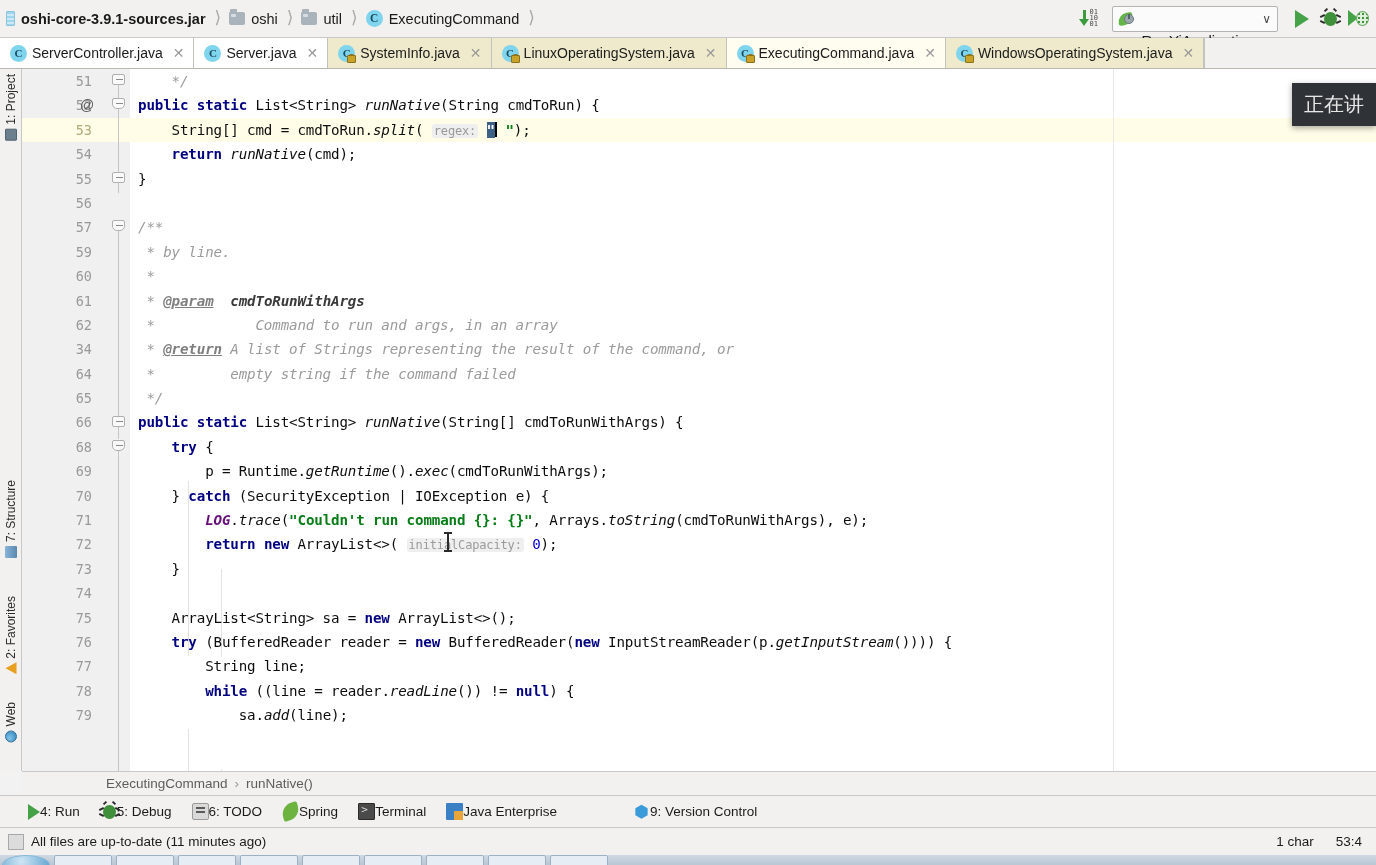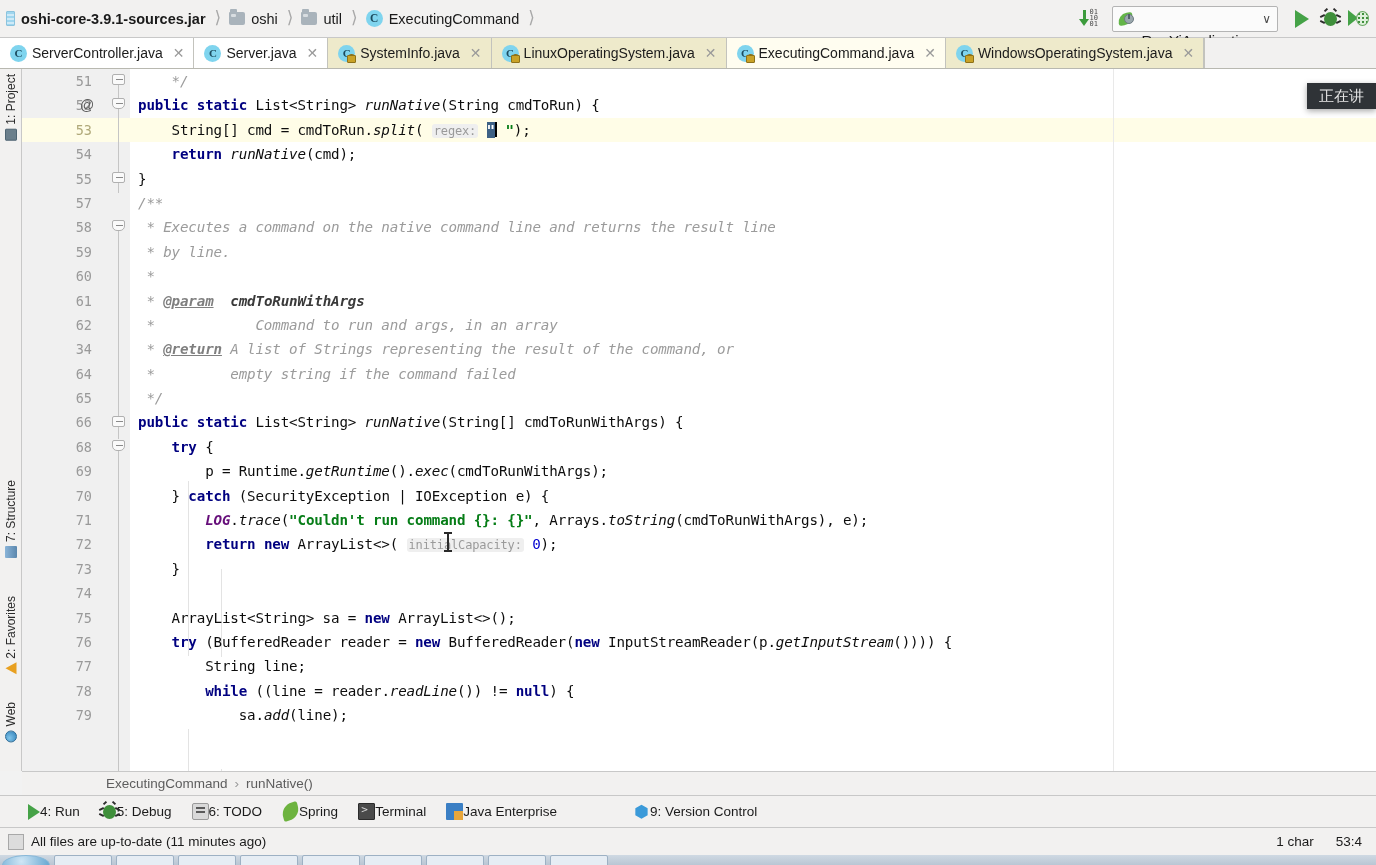--- a/index.html
+++ b/index.html
@@ -164,22 +164,22 @@
   .fold-start .cap { width:13px; height:11px; border:1px solid #b0b0b0; border-radius:2px 2px 5px 5px; background:#fafafa; position:relative;}
   .fold-start .cap:after{content:"";position:absolute;left:2.5px;top:4px;width:7px;height:1px;background:#8a8a8a;}
   .indent-guide { position:absolute; width:1px; background:#e3e3e3; }
 
   .mouse-cursor { position:absolute; width:2px; height:16px; background:#2a2a2a; }
   .mouse-cursor:before{content:"";position:absolute;left:-3px;top:-2px;width:8px;height:2px;background:#2a2a2a;}
   .mouse-cursor:after{content:"";position:absolute;left:-3px;bottom:-2px;width:8px;height:2px;background:#2a2a2a;}
 
   
   .tooltip {
-    position:absolute; right:0; top:83px; height:26px;
-    background:#2f3337; color:#e6e6e6; font-size:15px;
+    position:absolute; right:0; top:83px; height:43px;
+    background:#2f3337; color:#e6e6e6; font-size:20px;
     display:flex; align-items:center; padding:0 12px;
     box-shadow:0 2px 6px rgba(0,0,0,.35);
   }
 
   
   .navbar-bottom {
     position:absolute; left:22px; top:771px; width:1354px; height:24px;
     background:#f2f1f0; border-top:1px solid #c8c8c8;
     display:flex; align-items:center; padding-left:84px;
     font-size:13.5px; color:#5d5d5d;
@@ -401,30 +401,30 @@
     <div class="row">
       <span class="lnum">54</span>
       <span class="code">    <span class="kw">return</span> <span class="mth">runNative</span>(cmd);</span>
     </div>
 
     <div class="row">
       <span class="lnum">55</span>
       <span class="code">}</span>
     </div>
 
+    <div class="row">
+      <span class="lnum">56</span>
+      <span class="code"></span>
+    </div>
 
     <div class="row">
       <span class="lnum">57</span>
       <span class="code"><span class="cmt">/**</span></span>
     </div>
 
-    <div class="row">
-      <span class="lnum">58</span>
-      <span class="code"><span class="cmt"> * Executes a command on the native command line and returns the result line</span></span>
-    </div>
 
     <div class="row">
       <span class="lnum">59</span>
       <span class="code"><span class="cmt"> * by line.</span></span>
     </div>
 
     <div class="row">
       <span class="lnum">60</span>
       <span class="code"><span class="cmt"> *</span></span>
     </div>

